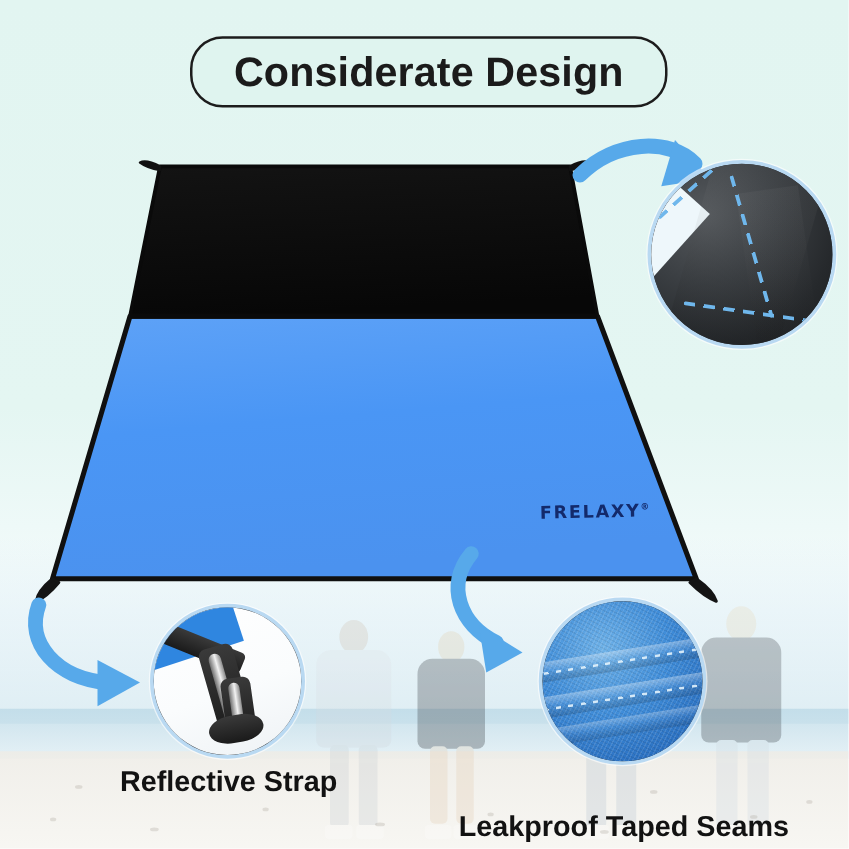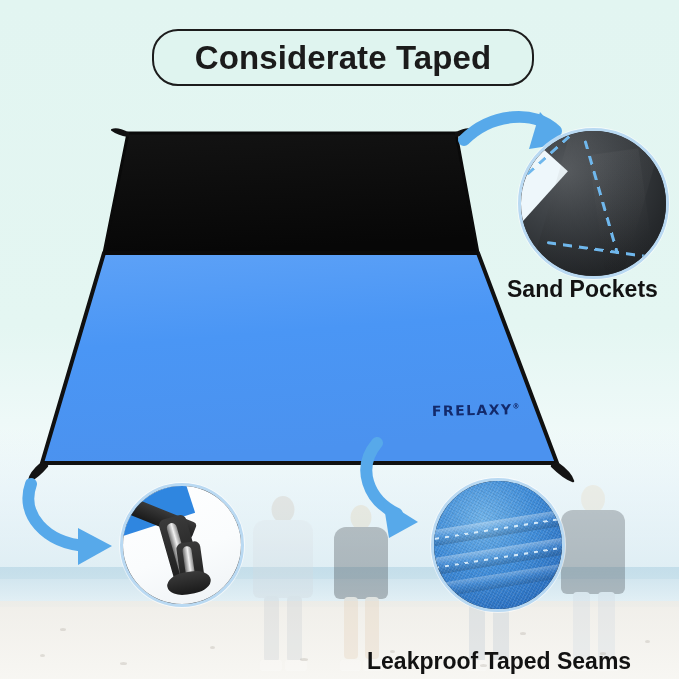--- a/index.html
+++ b/index.html
@@ -155,21 +155,21 @@
     <div class="sand-speck" style="left:300px;bottom:18px;width:8px;height:3px;"></div>
     <div class="sand-speck" style="left:390px;bottom:26px;width:5px;height:3px;"></div>
     <div class="sand-speck" style="left:480px;bottom:12px;width:7px;height:3px;"></div>
     <div class="sand-speck" style="left:600px;bottom:24px;width:6px;height:3px;"></div>
     <div class="sand-speck" style="left:645px;bottom:36px;width:5px;height:3px;"></div>
     <div class="sand-speck" style="left:60px;bottom:48px;width:6px;height:3px;"></div>
     <div class="sand-speck" style="left:520px;bottom:44px;width:6px;height:3px;"></div>
   </div>
 
   <div class="title-box">
-    <span class="title-text">Considerate Taped</span>
+    <span class="title-text">Considerate Design</span>
   </div>
 
   <svg class="blanket-wrap" width="679" height="679" viewBox="0 0 679 679">
     <defs>
       <linearGradient id="blueGrad" x1="0" y1="0" x2="0.2" y2="1">
         <stop offset="0%" stop-color="#5ea2f7"></stop>
         <stop offset="45%" stop-color="#4a96f5"></stop>
         <stop offset="100%" stop-color="#4b92ef"></stop>
       </linearGradient>
       <linearGradient id="blackGrad" x1="0" y1="0" x2="0.15" y2="1">
@@ -218,34 +218,34 @@
 
       <div class="sp-white" style="left:-20px;top:-20px;width:90px;height:90px;transform:rotate(42deg);transform-origin:0 0;"></div>
       <div class="sp-fold" style="left:30px;top:0px;width:90px;height:150px;transform:rotate(16deg);opacity:.45;"></div>
       <div class="sp-fold" style="left:78px;top:20px;width:50px;height:150px;transform:rotate(-8deg);opacity:.35;"></div>
 
       <div class="stitch" style="left:6px;top:42px;width:82px;transform:rotate(-42deg);transform-origin:0 50%;"></div>
       <div class="stitch" style="left:64px;top:8px;width:118px;transform:rotate(74deg);transform-origin:0 50%;"></div>
       <div class="stitch" style="left:26px;top:110px;width:110px;transform:rotate(8deg);transform-origin:0 50%;"></div>
     </div>
   </div>
-  <div class="label" style="left:507px;top:276px;">Sand Pockets</div>
 
   <div class="inset" style="left:120px;top:483px;width:118px;height:118px;">
     <div class="inset-inner">
       <div class="rs-bg"></div>
       <div class="rs-blue" style="left:-12px;top:-12px;width:78px;height:52px;transform:rotate(-18deg);"></div>
       <div class="rs-black" style="left:-6px;top:22px;width:80px;height:17px;transform:rotate(22deg);border-radius:4px;"></div>
       <div class="rs-black" style="left:44px;top:30px;width:28px;height:72px;transform:rotate(-16deg);border-radius:6px;"></div>
       <div class="rs-silver" style="left:51px;top:36px;width:10px;height:62px;transform:rotate(-16deg);border-radius:5px;"></div>
       <div class="rs-black" style="left:56px;top:56px;width:24px;height:50px;transform:rotate(-8deg);border-radius:6px;"></div>
       <div class="rs-silver" style="left:62px;top:60px;width:9px;height:44px;transform:rotate(-8deg);border-radius:5px;"></div>
       <div class="rs-black" style="left:44px;top:86px;width:44px;height:22px;border-radius:50%/60%;transform:rotate(-10deg);"></div>
     </div>
   </div>
+  <div class="label" style="left:96px;top:612px;">Reflective Strap</div>
 
   <div class="inset" style="left:431px;top:478px;width:128px;height:128px;">
     <div class="inset-inner">
       <div class="ts-bg"></div>
       <div class="ts-noise"></div>
       <div class="ts-tape" style="left:-20px;top:38px;width:180px;height:16px;transform:rotate(-9deg);"></div>
       <div class="ts-stitchdots" style="left:-20px;top:46px;width:180px;transform:rotate(-9deg);"></div>
       <div class="ts-tape" style="left:-20px;top:66px;width:180px;height:17px;transform:rotate(-9deg);"></div>
       <div class="ts-stitchdots" style="left:-20px;top:75px;width:180px;transform:rotate(-9deg);"></div>
       <div class="ts-tape" style="left:-20px;top:92px;width:180px;height:14px;transform:rotate(-9deg);opacity:.8;"></div>

